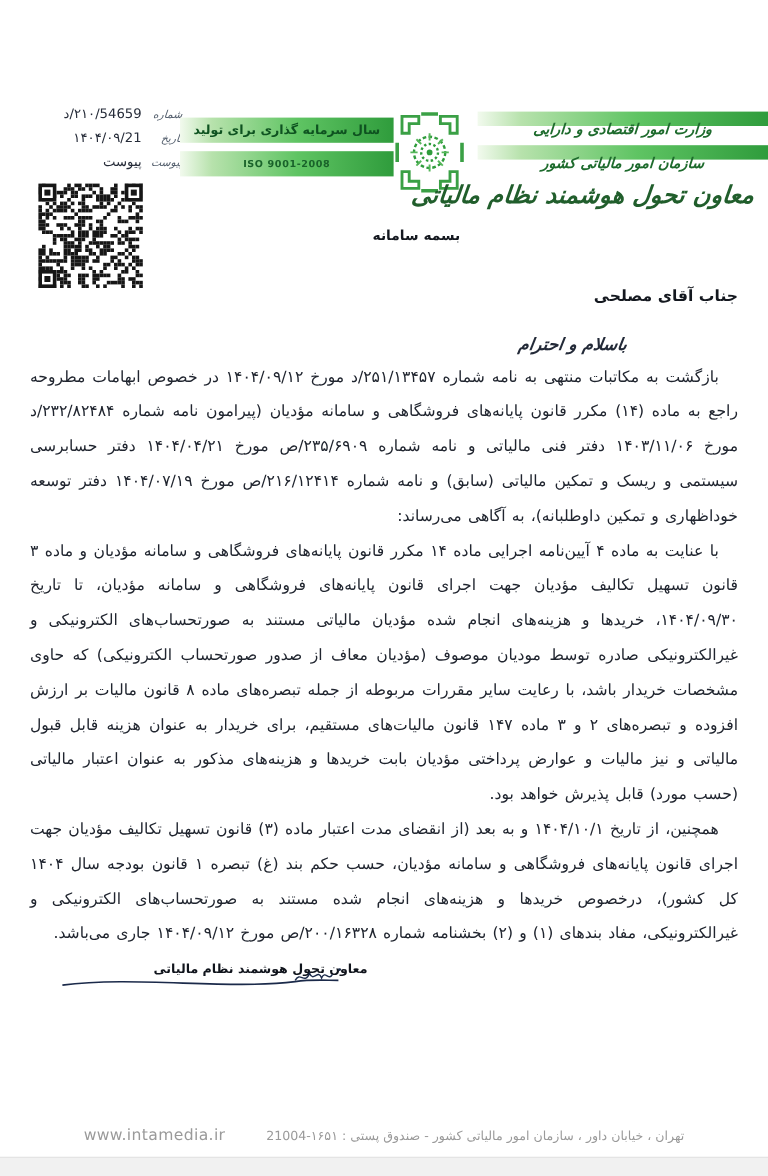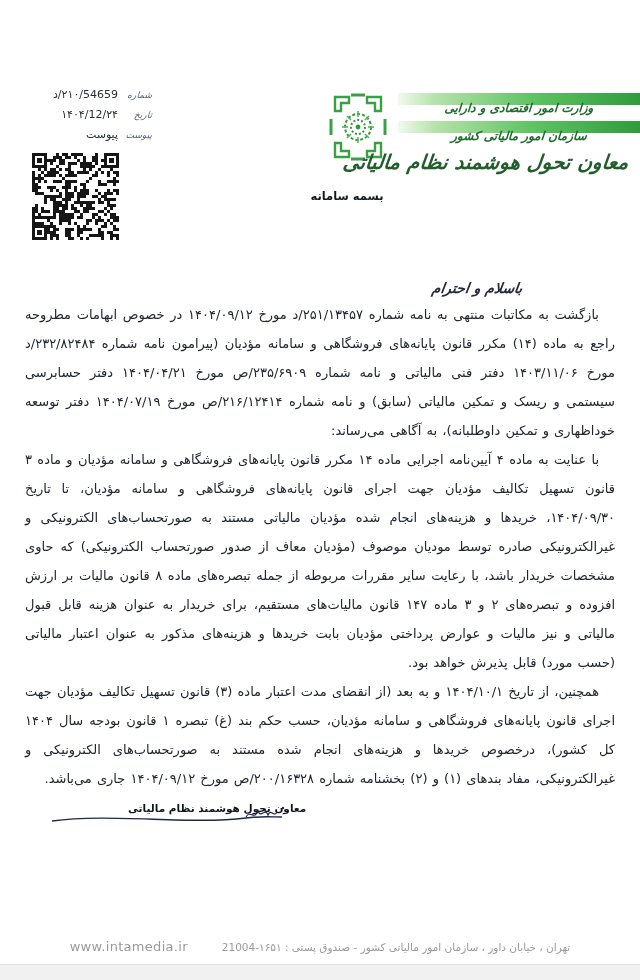--- a/index.html
+++ b/index.html
@@ -71,28 +71,36 @@
 
 <div class="page">
 
   <div class="meta">
     <div class="meta-row">
       <span class="meta-label">شماره</span>
       <span class="meta-value">۲۱۰/54659/د</span>
     </div>
     <div class="meta-row">
       <span class="meta-label">تاریخ</span>
-      <span class="meta-value">۱۴۰۴/12/۲۴</span>
+      <span class="meta-value">۱۴۰۴/۰۹/21</span>
     </div>
     <div class="meta-row">
       <span class="meta-label">پیوست</span>
       <span class="meta-value">پیوست</span>
     </div>
   </div>
 
+  <div class="slogan-block">
+    <div class="slogan-bar gbar">
+      <span class="slogan-text">سال سرمایه گذاری برای تولید</span>
+    </div>
+    <div class="slogan-bar gbar">
+      <span class="iso-text">ISO 9001-2008</span>
+    </div>
+  </div>
 
   <div class="logo-wrap">
     <svg width="62" height="68" viewBox="0 0 62 68">
       <g fill="none" stroke="#3aa045" stroke-width="2.4">
         <path d="M8 4 h14 v6 h-8 v8 h-6 z"></path>
         <path d="M54 4 h-14 v6 h8 v8 h6 z"></path>
         <path d="M8 64 h14 v-6 h-8 v-8 h-6 z"></path>
         <path d="M54 64 h-14 v-6 h8 v-8 h6 z"></path>
         <path d="M4 26 v16" stroke-width="3"></path>
         <path d="M58 26 v16" stroke-width="3"></path>
@@ -525,20 +533,21 @@
         <i style="left:84px;top:84px"></i>
       </div>
     <div class="finder tl"></div>
     <div class="finder tr"></div>
     <div class="finder bl"></div>
   </div>
 
   <div class="besmeleh">بسمه سامانه</div>
 
   <div class="recipient">
+    <div class="line">جناب آقای مصلحی</div>
   </div>
 
   <div class="salutation">باسلام و احترام</div>
 
   <div class="body-text">
     <p>بازگشت به مکاتبات منتهی به نامه شماره ۲۵۱/۱۳۴۵۷/د مورخ ۱۴۰۴/۰۹/۱۲ در خصوص ابهامات مطروحه راجع به ماده (۱۴) مکرر قانون پایانه‌های فروشگاهی و سامانه مؤدیان (پیرامون نامه شماره ۲۳۲/۸۲۴۸۴/د مورخ ۱۴۰۳/۱۱/۰۶ دفتر فنی مالیاتی و نامه شماره ۲۳۵/۶۹۰۹/ص مورخ ۱۴۰۴/۰۴/۲۱ دفتر حسابرسی سیستمی و ریسک و تمکین مالیاتی (سابق) و نامه شماره ۲۱۶/۱۲۴۱۴/ص مورخ ۱۴۰۴/۰۷/۱۹ دفتر توسعه خوداظهاری و تمکین داوطلبانه)، به آگاهی می‌رساند:</p>
     <p>با عنایت به ماده ۴ آیین‌نامه اجرایی ماده ۱۴ مکرر قانون پایانه‌های فروشگاهی و سامانه مؤدیان و ماده ۳ قانون تسهیل تکالیف مؤدیان جهت اجرای قانون پایانه‌های فروشگاهی و سامانه مؤدیان، تا تاریخ ۱۴۰۴/۰۹/۳۰، خریدها و هزینه‌های انجام شده مؤدیان مالیاتی مستند به صورتحساب‌های الکترونیکی و غیرالکترونیکی صادره توسط مودیان موصوف (مؤدیان معاف از صدور صورتحساب الکترونیکی) که حاوی مشخصات خریدار باشد، با رعایت سایر مقررات مربوطه از جمله تبصره‌های ماده ۸ قانون مالیات بر ارزش افزوده و تبصره‌های ۲ و ۳ ماده ۱۴۷ قانون مالیات‌های مستقیم، برای خریدار به عنوان هزینه قابل قبول مالیاتی و نیز مالیات و عوارض پرداختی مؤدیان بابت خریدها و هزینه‌های مذکور به عنوان اعتبار مالیاتی (حسب مورد) قابل پذیرش خواهد بود.</p>
     <p>همچنین، از تاریخ ۱۴۰۴/۱۰/۱ و به بعد (از انقضای مدت اعتبار ماده (۳) قانون تسهیل تکالیف مؤدیان جهت اجرای قانون پایانه‌های فروشگاهی و سامانه مؤدیان، حسب حکم بند (غ) تبصره ۱ قانون بودجه سال ۱۴۰۴ کل کشور)، درخصوص خریدها و هزینه‌های انجام شده مستند به صورتحساب‌های الکترونیکی و غیرالکترونیکی، مفاد بندهای (۱) و (۲) بخشنامه شماره ۲۰۰/۱۶۳۲۸/ص مورخ ۱۴۰۴/۰۹/۱۲ جاری می‌باشد.</p>
   </div>
 

